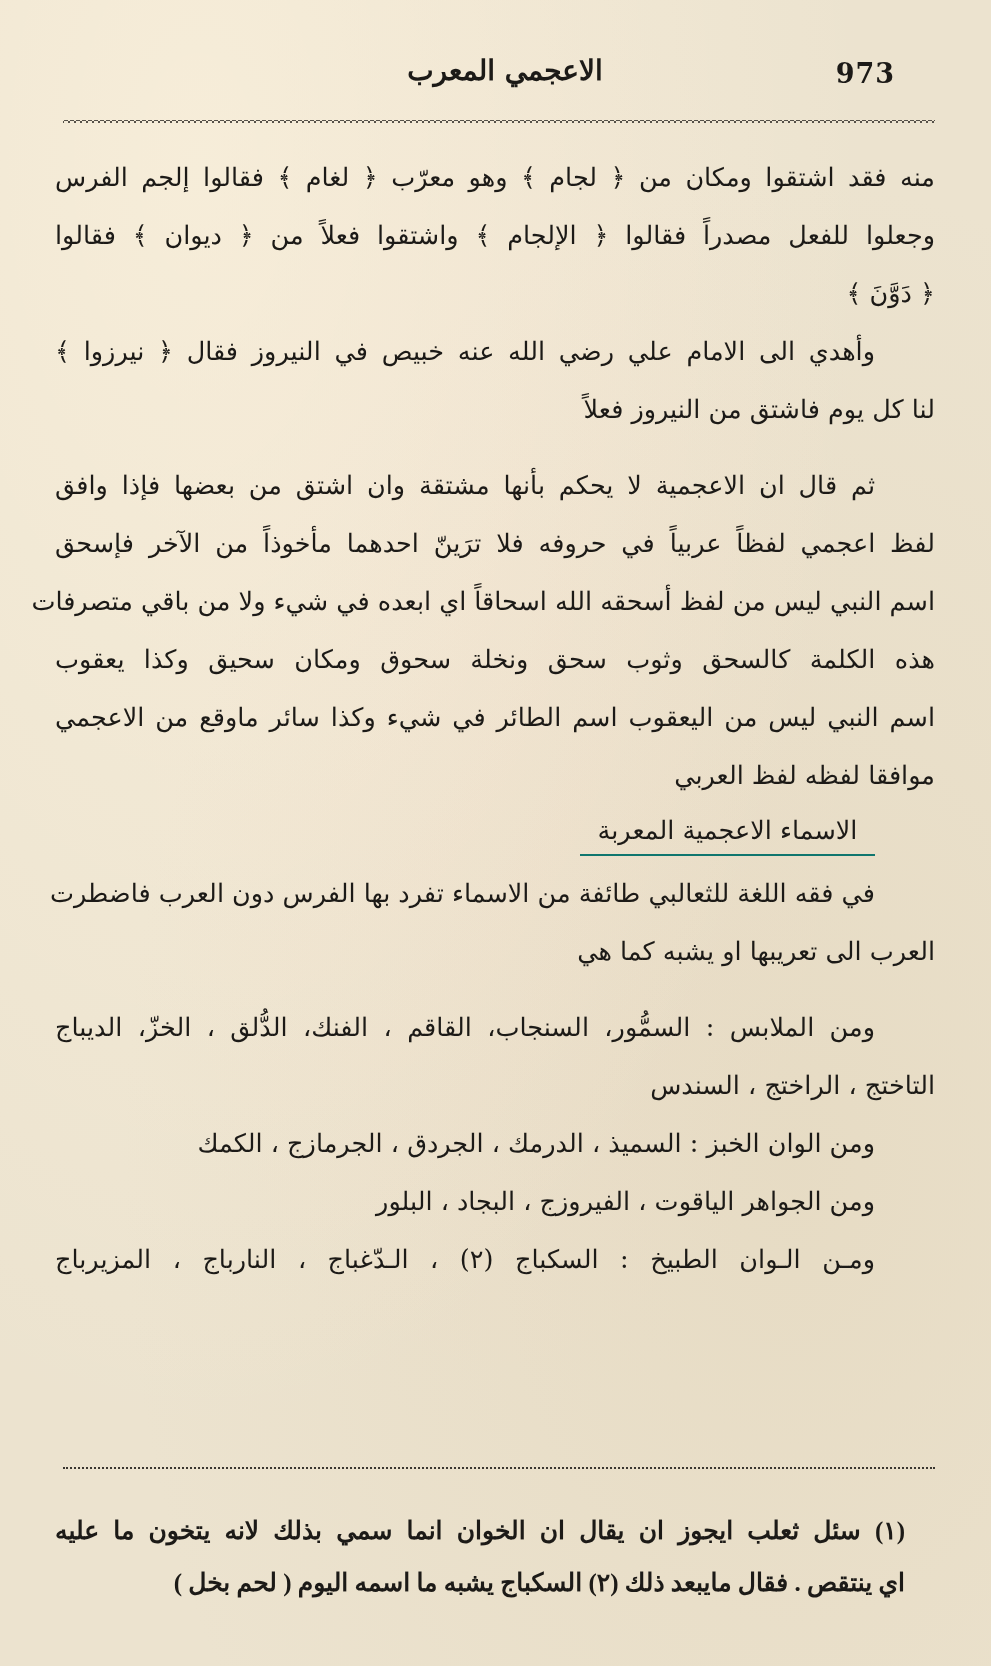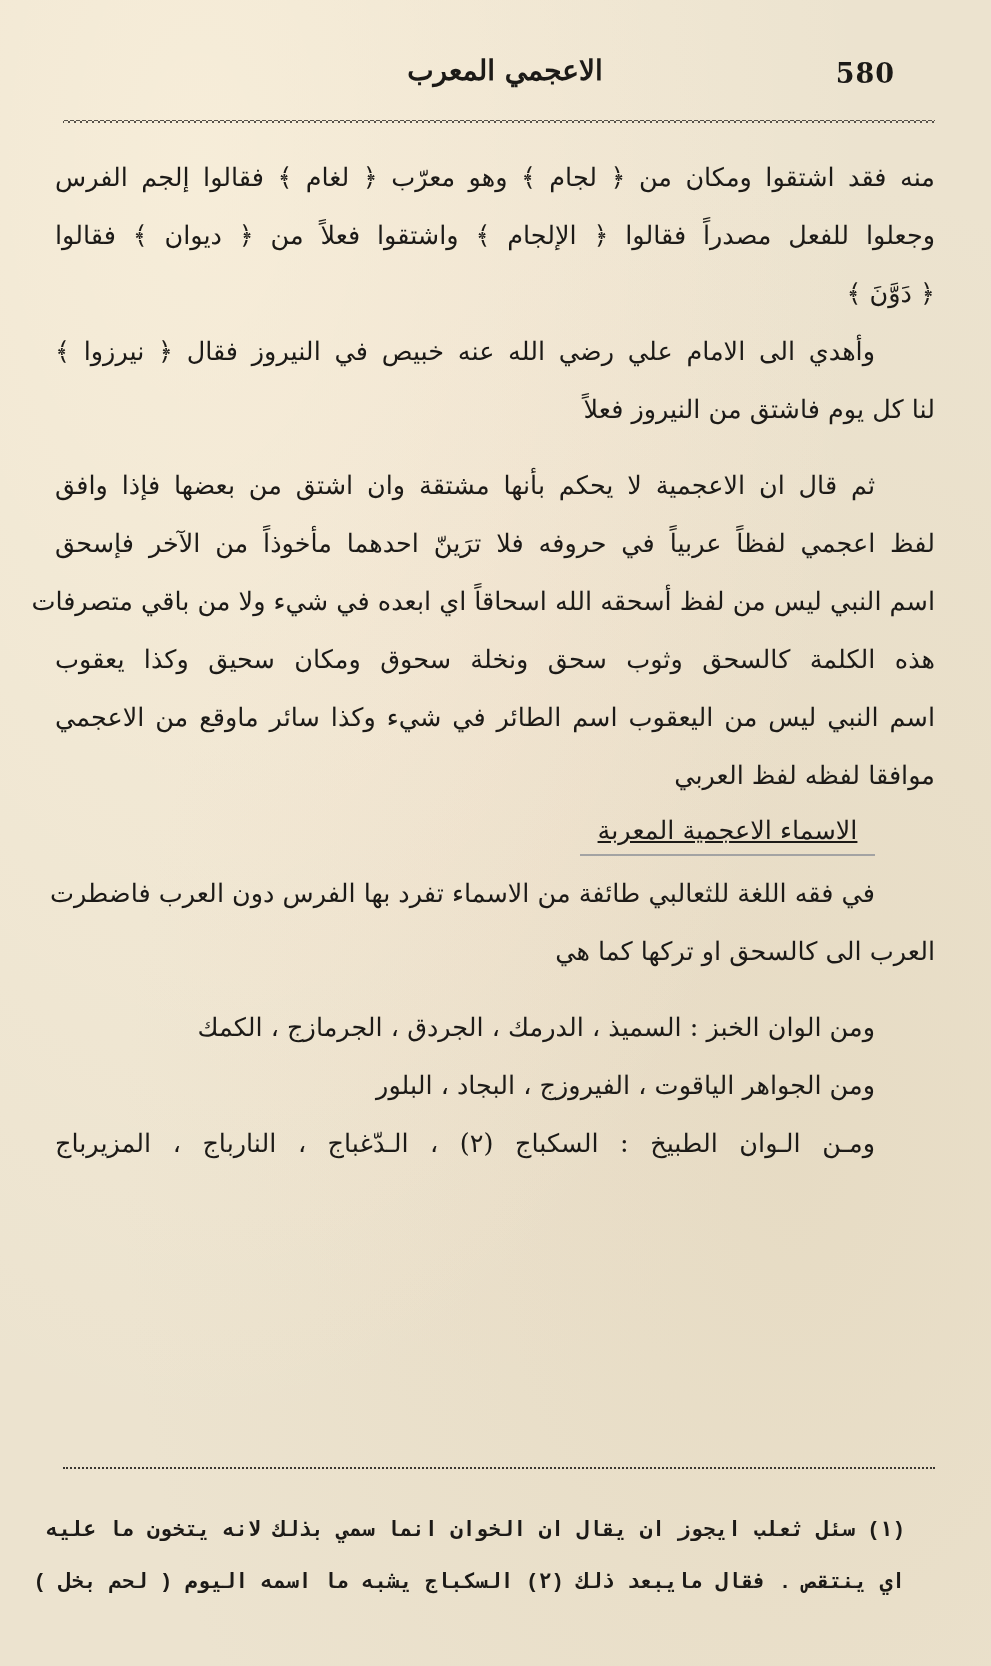--- a/index.html
+++ b/index.html
@@ -28,37 +28,37 @@
     }
 
     .body-text { position: absolute; top: 148px; left: 0; right: 0; font-size: 25.5px; line-height: 58px; }
     .line { white-space: nowrap; text-align: justify; text-align-last: justify; display: block; }
     .line.short { text-align-last: right; }
     .indent { padding-right: 60px; }
     .gap { height: 18px; }
 
     .section-title {
       display: block; width: 295px; margin-right: 60px; text-align: center;
-      border-bottom: 2px solid #a3a3a3; line-height: 48px; margin-bottom: 8px; margin-top: 2px; text-decoration: underline;
+      border-bottom: 2px solid #0f766e; line-height: 48px; margin-bottom: 8px; margin-top: 2px;
     }
 
     .footnote-rule {
       position: absolute; top: 1467px; left: 8px; right: 0; height: 2px;
       border-top: 2px dotted #3a3630;
     }
-    .footnotes { position: absolute; top: 1505px; left: 0; right: 0; font-size: 21px; line-height: 52px; font-weight: bold; font-family: Liberation Mono, monospace; }
+    .footnotes { position: absolute; top: 1505px; left: 0; right: 0; font-size: 25px; line-height: 52px; font-weight: bold; font-family: Liberation Serif, serif; }
     .footnotes .line { padding-right: 30px; }
   </style>
 </head>
 <body>
 
 <div class="page">
 
   <div class="header">
-    <span class="page-number">580</span>
+    <span class="page-number">973</span>
     <div class="running-title">الاعجمي المعرب</div>
   </div>
 
   <div class="wavy-rule"></div>
 
   <div class="body-text">
     <div>
       <span class="line">منه فقد اشتقوا ومكان من ﴿ لجام ﴾ وهو معرّب ﴿ لغام ﴾ فقالوا إلجم الفرس</span>
       <span class="line">وجعلوا للفعل مصدراً فقالوا ﴿ الإلجام ﴾ واشتقوا فعلاً من ﴿ ديوان ﴾ فقالوا</span>
       <span class="line short">﴿ دَوَّنَ ﴾</span>
@@ -72,23 +72,27 @@
       <span class="line indent">ثم قال ان الاعجمية لا يحكم بأنها مشتقة وان اشتق من بعضها فإذا وافق</span>
       <span class="line">لفظ اعجمي لفظاً عربياً في حروفه فلا ترَينّ احدهما مأخوذاً من الآخر فإسحق</span>
       <span class="line">اسم النبي ليس من لفظ أسحقه الله اسحاقاً اي ابعده في شيء ولا من باقي متصرفات</span>
       <span class="line">هذه الكلمة كالسحق وثوب سحق ونخلة سحوق ومكان سحيق وكذا يعقوب</span>
       <span class="line">اسم النبي ليس من اليعقوب اسم الطائر في شيء وكذا سائر ماوقع من الاعجمي</span>
       <span class="line short">موافقا لفظه لفظ العربي</span>
     </div>
     <span class="section-title">الاسماء الاعجمية المعربة</span>
     <div>
       <span class="line indent">في فقه اللغة للثعالبي طائفة من الاسماء تفرد بها الفرس دون العرب فاضطرت</span>
-      <span class="line short">العرب الى كالسحق او تركها كما هي</span>
+      <span class="line short">العرب الى تعريبها او يشبه كما هي</span>
     </div>
     <div class="gap"></div>
+    <div>
+      <span class="line indent">ومن الملابس : السمُّور، السنجاب، القاقم ، الفنك، الدُّلق ، الخزّ، الديباج</span>
+      <span class="line short">التاختج ، الراختج ، السندس</span>
+    </div>
     <div>
       <span class="line short indent">ومن الوان الخبز : السميذ ، الدرمك ، الجردق ، الجرمازج ، الكمك</span>
     </div>
     <div>
       <span class="line short indent">ومن الجواهر الياقوت ، الفيروزج ، البجاد ، البلور</span>
     </div>
     <div>
       <span class="line indent">ومـن الـوان الطبيخ : السكباج (٢) ، الـدّغباج ، النارباج ، المزيرباج</span>
     </div>
   </div>

